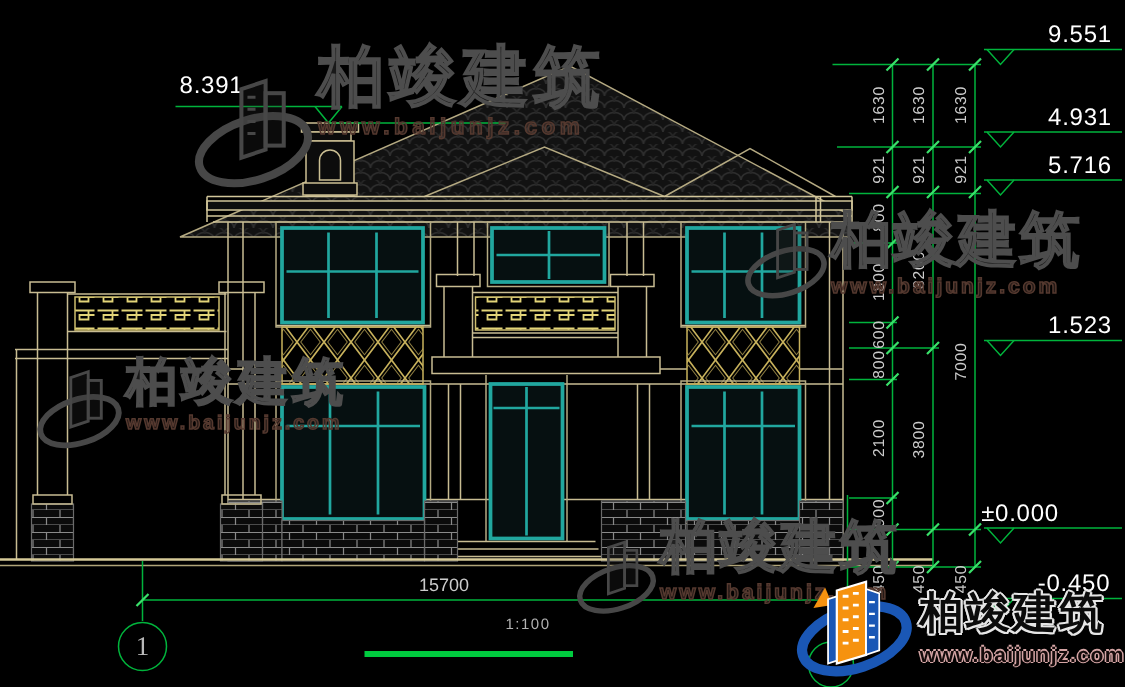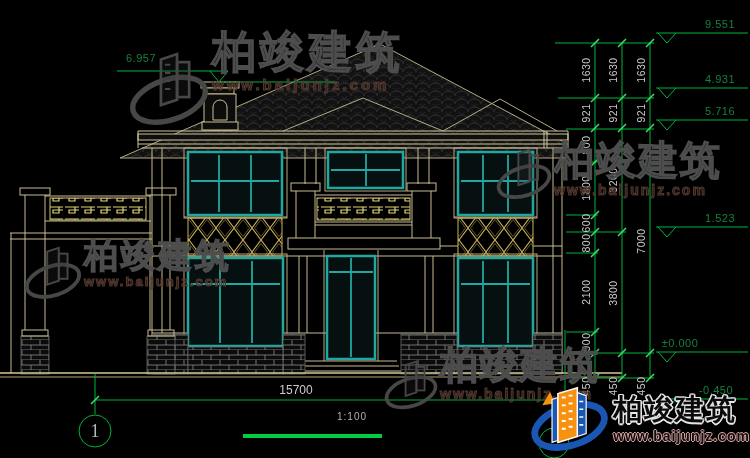--- a/index.html
+++ b/index.html
@@ -4,21 +4,21 @@
 <style>
   html,body{margin:0;padding:0;background:#000;}
   .stage{position:relative;width:750px;height:458px;background:#000;overflow:hidden;
          font-family:"Liberation Sans",sans-serif;}
   .layer{position:absolute;left:0;top:0;}
   
   .t{position:absolute;transform:translate(-50%,-50%);white-space:nowrap;z-index:3;}
   .dim-v{font-size:10.5px;color:#cbcbcb;letter-spacing:.5px;
          transform:translate(-50%,-50%) rotate(-90deg);}
   .dim-h{font-size:12px;color:#cbcbcb;}
-  .elev{font-size:11px;color:#15803d;letter-spacing:.5px;}
+  .elev{font-size:16px;color:#ffffff;letter-spacing:.5px;}
   .axis-num{font-size:18px;color:#b8b8b8;font-family:"Liberation Serif",serif;}
   .title{position:absolute;left:243px;top:403px;font-size:23px;font-weight:bold;
          color:#ededed;letter-spacing:2px;z-index:3;}
   .scale{position:absolute;left:337px;top:411px;font-size:10px;color:#b2b2b2;
          letter-spacing:1px;z-index:3;}
   .title-underline{position:absolute;left:243px;top:434px;width:139px;height:4px;
          background:#00cc3f;z-index:3;}
   
   .wm{position:absolute;display:flex;align-items:flex-start;z-index:3;pointer-events:none;}
   .wm-col{display:flex;flex-direction:column;}
@@ -213,21 +213,21 @@
   <span class="t dim-v" style="left:641px;top:386px">450</span>
 
   <span class="t dim-h" style="left:296px;top:390px">15700</span>
 
   <span class="t elev" style="left:720px;top:24px">9.551</span>
   <span class="t elev" style="left:720px;top:79px">4.931</span>
   <span class="t elev" style="left:720px;top:111px">5.716</span>
   <span class="t elev" style="left:720px;top:218px">1.523</span>
   <span class="t elev" style="left:680px;top:343px">±0.000</span>
   <span class="t elev" style="left:716px;top:390px">-0.450</span>
-  <span class="t elev" style="left:141px;top:58px">6.957</span>
+  <span class="t elev" style="left:141px;top:58px">8.391</span>
 
   <span class="t axis-num" style="left:95px;top:431px">1</span>
 
   <span class="scale">1:100</span>
   <div class="title-underline"></div>
 
   <div class="wm" style="left:126px;top:30px">
     <svg width="86" height="86" viewBox="0 0 64 64" style="margin-top:16px">
       <ellipse cx="32" cy="40" rx="28" ry="15" transform="rotate(-18 32 40)" fill="none" stroke="#474747" stroke-width="4"></ellipse>
       <path d="M26,10 L38,6 V40 L26,44 Z" fill="rgba(45,45,45,.25)" stroke="#474747" stroke-width="2"></path>

